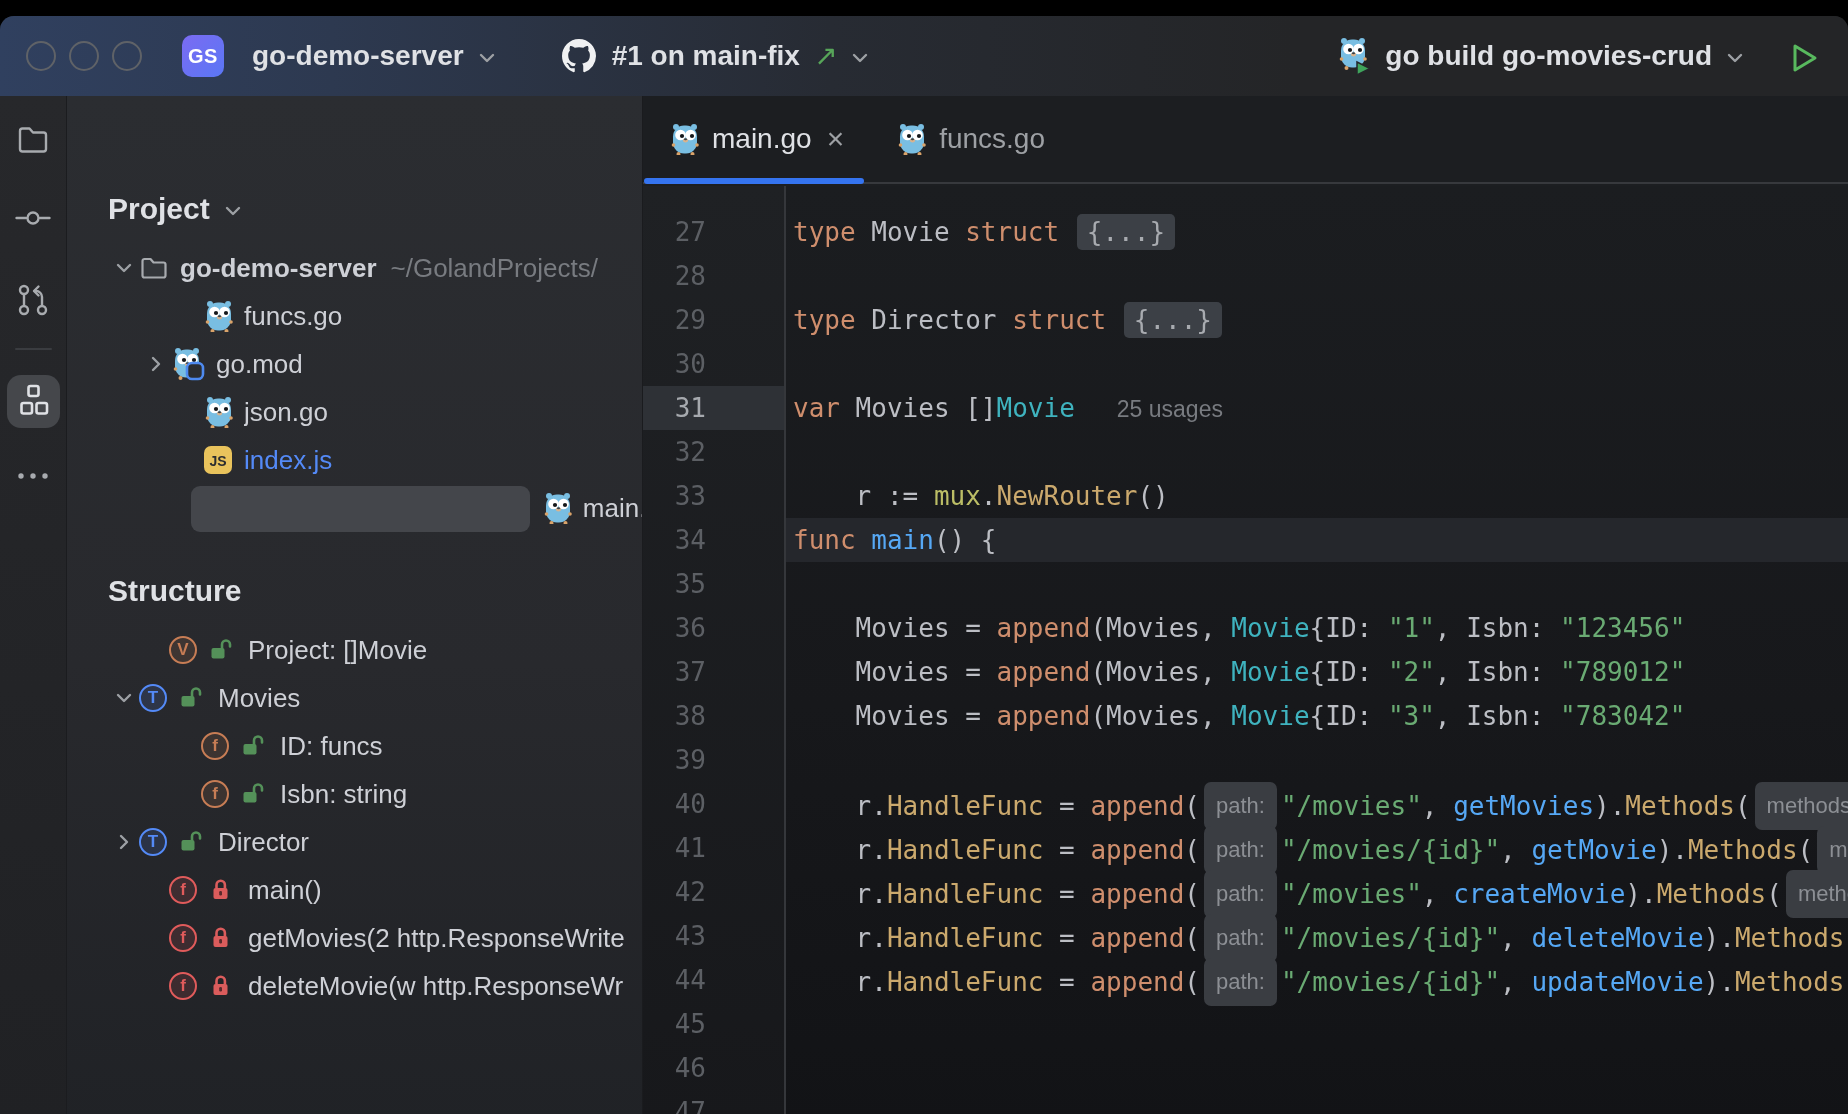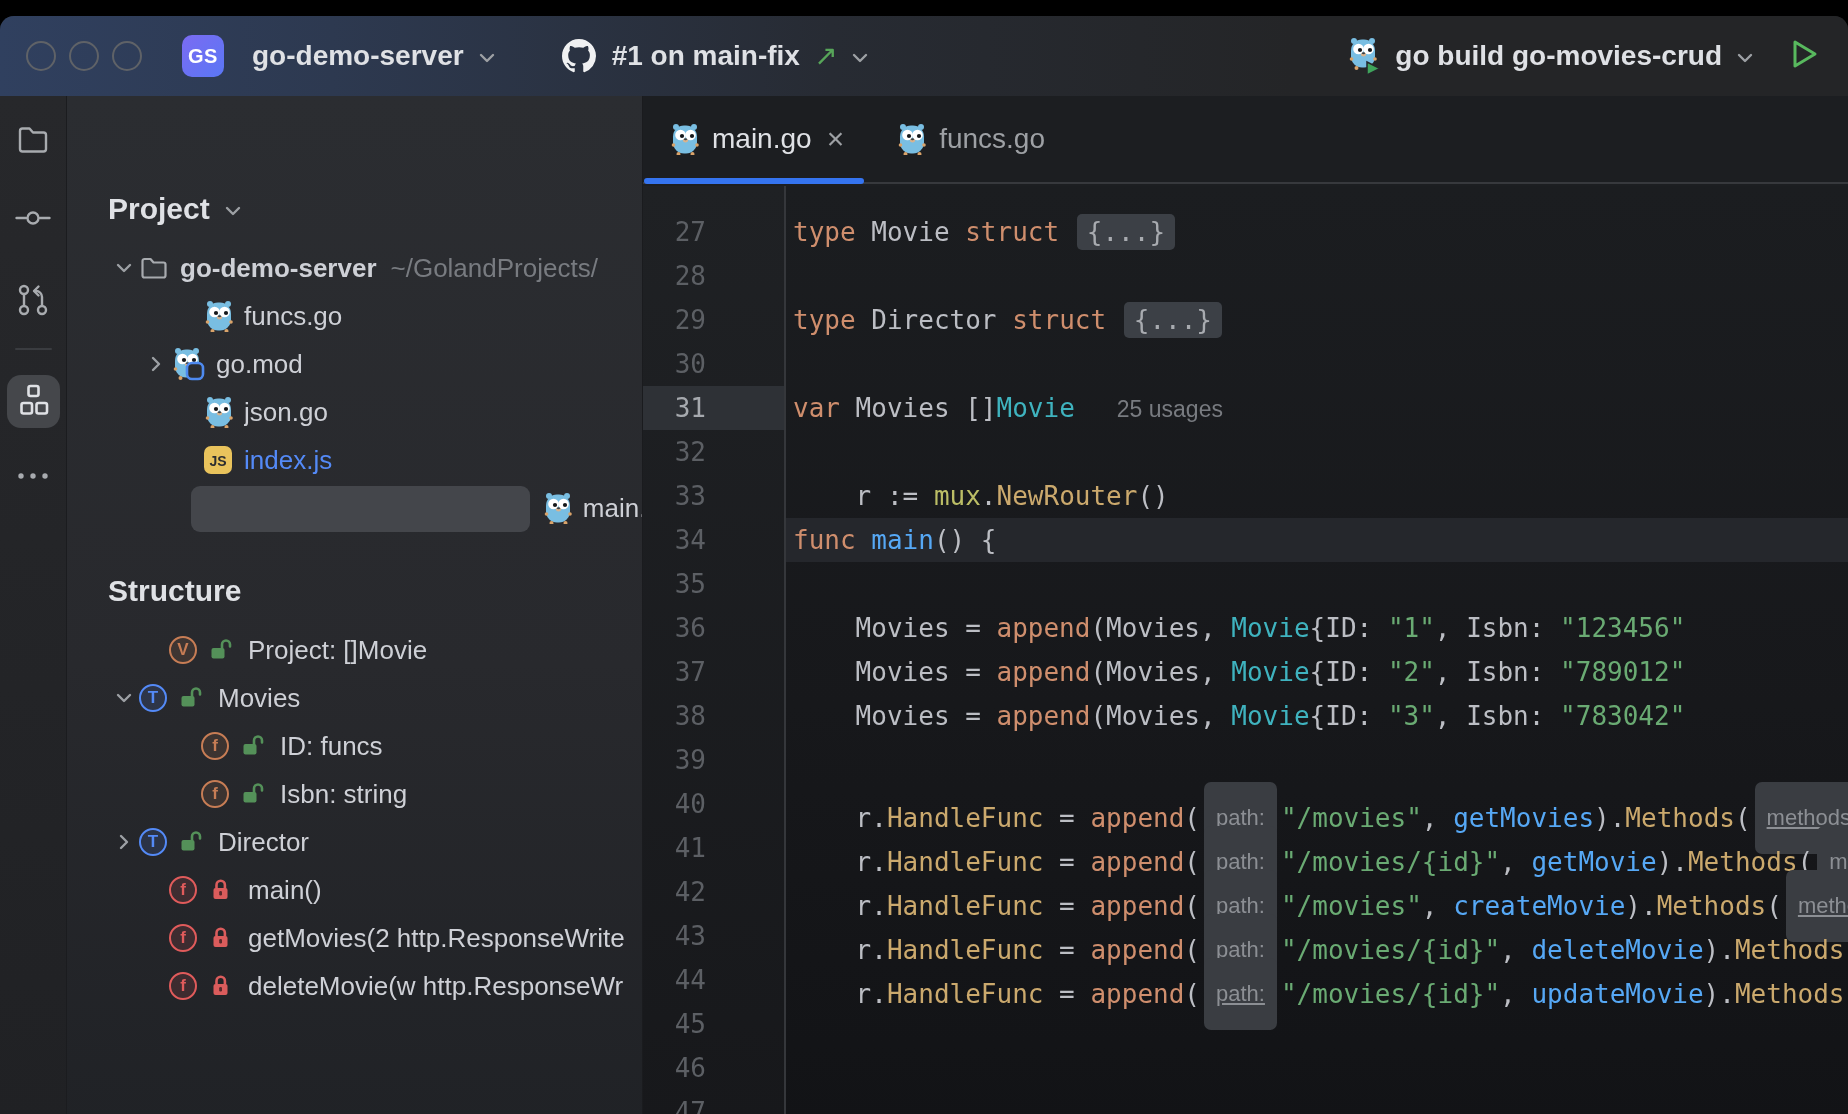--- a/index.html
+++ b/index.html
@@ -23,21 +23,21 @@
     background:linear-gradient(135deg,#7b6bf2 0%,#5a77f5 100%);
     display:flex;align-items:center;justify-content:center;
     font-weight:700;font-size:20px;color:#fff;letter-spacing:.5px;
   }
   .tb-label{font-size:28px;font-weight:600;color:#DFE1E5;white-space:nowrap;}
   .tb-group{display:flex;align-items:center;gap:12px;cursor:default;}
   .chev{display:inline-flex;margin-top:3px;}
   .vcs-group{margin-left:64px;align-items:center;}
   .gh-icon{display:inline-flex;margin-right:4px;}
   .push-arrow{color:#57a559;font-size:28px;line-height:1;margin-left:2px;}
-  .tb-right{margin-left:auto;display:flex;align-items:flex-start;gap:14px;}
+  .tb-right{margin-left:auto;display:flex;align-items:flex-end;gap:24px;}
   .run-btn{display:inline-flex;margin-left:16px;}
   
   .main{position:absolute;top:80px;left:0;width:100%;height:1034px;display:flex;}
   
   .rail{
     position:relative;width:67px;height:100%;flex:0 0 auto;
     background:linear-gradient(180deg,#27282b 0%,#202124 100%);
     border-right:1px solid #1b1c1f;
   }
   .rail-item{position:absolute;left:0;width:100%;display:flex;justify-content:center;}
@@ -113,22 +113,22 @@
     font-family:"DejaVu Sans Mono",monospace;font-size:26px;color:#BCBEC4;
   }
   .code-line.current{background:#25272c;}
   .tok-kw{color:#CF8E6D;} .tok-def{color:#BCBEC4;} .tok-typ{color:#3FB3BF;}
   .tok-fn{color:#56A8F5;} .tok-str{color:#6AAB73;} .tok-pkg{color:#BCBE66;} .tok-meth{color:#CBA96D;}
   .tok-fold{
     background:#3c4046;color:#a8abb0;border-radius:5px;padding:3px 10px;margin:0 2px;
   }
   .tok-chip{
     display:inline-block;background:#3a3d42;color:#8c8f94;border-radius:7px;
-    padding:14px 12px;margin:0 4px;font-family:"Liberation Sans","DejaVu Sans",sans-serif;
-    font-size:22px;vertical-align:2px;text-decoration:underline;
+    padding:2px 12px;margin:0 4px;font-family:"Liberation Sans","DejaVu Sans",sans-serif;
+    font-size:22px;vertical-align:2px;
   }
   .tok-inlay{
     color:#787b80;font-family:"Liberation Sans","DejaVu Sans",sans-serif;
     font-size:23px;margin-left:42px;
   }
 </style>
 </head>
 <body>
 
 <div class="window">

